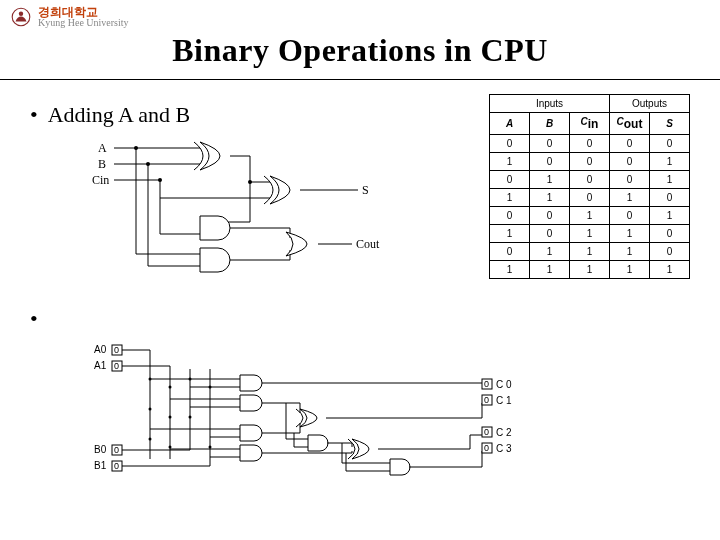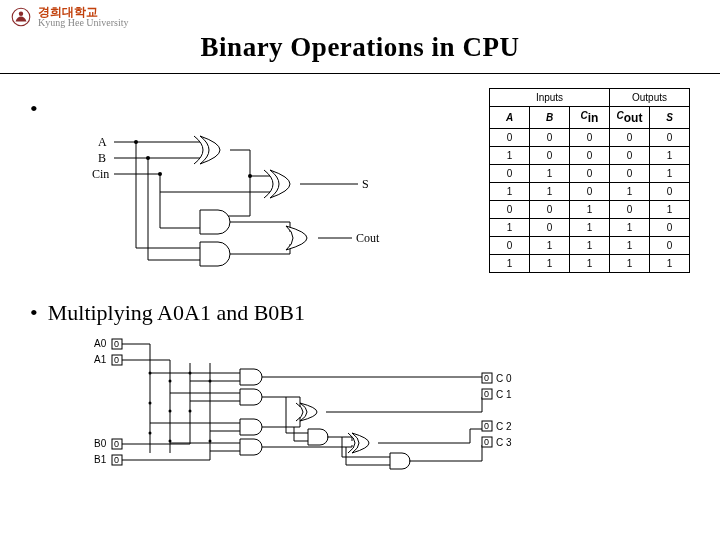--- a/index.html
+++ b/index.html
@@ -27,21 +27,21 @@
     color: #c2410c;
     line-height: 1;
   }
   .univ-sub {
     font-size: 10px;
     color: #888;
     line-height: 1;
   }
   .title {
     text-align: center;
-    font-size: 27px;
+    font-size: 32px;
     font-weight: bold;
     margin-top: 4px;
     letter-spacing: 0.5px;
   }
   .hr {
     border: none;
     border-top: 1px solid #000;
     margin: 10px 0 0 0;
   }
   .content {
@@ -112,20 +112,21 @@
   </div>
 </div>
 
 <h1 class="title">Binary Operations in CPU</h1>
 <hr class="hr">
 
 <div class="content">
 
   <div class="bullet-row">
     <span class="bullet">•</span>
+    <span class="bullet-text">Adding A and B</span>
   </div>
 
   
   <svg class="adder-svg" width="300" height="150" viewBox="0 0 300 150">
 
     <text x="8" y="18" font-size="12">A</text>
     <text x="8" y="34" font-size="12">B</text>
     <text x="2" y="50" font-size="12">Cin</text>
 
     <line x1="24" y1="14" x2="110" y2="14" stroke="#000"></line>
@@ -243,21 +244,20 @@
           <td>1</td>
           <td>1</td>
           <td>1</td>
           <td>1</td>
         </tr>
       </tbody>
   </table>
 
   <div class="bullet-row" style="margin-top:18px">
     <span class="bullet">•</span>
-    <span class="bullet-text">Multiplying A0A1 and B0B1</span>
   </div>
 
   
   <svg class="mult-svg" width="440" height="150" viewBox="0 0 440 150">
 
     <text class="sans" x="4" y="14" font-size="10">A0</text>
     <rect x="22" y="6" width="10" height="10" fill="#fff" stroke="#000"></rect>
     <text class="sans" x="24" y="14" font-size="9">0</text>
     <line x1="32" y1="11" x2="60" y2="11" stroke="#000"></line>
     <line x1="60" y1="11" x2="60" y2="120" stroke="#000"></line>

